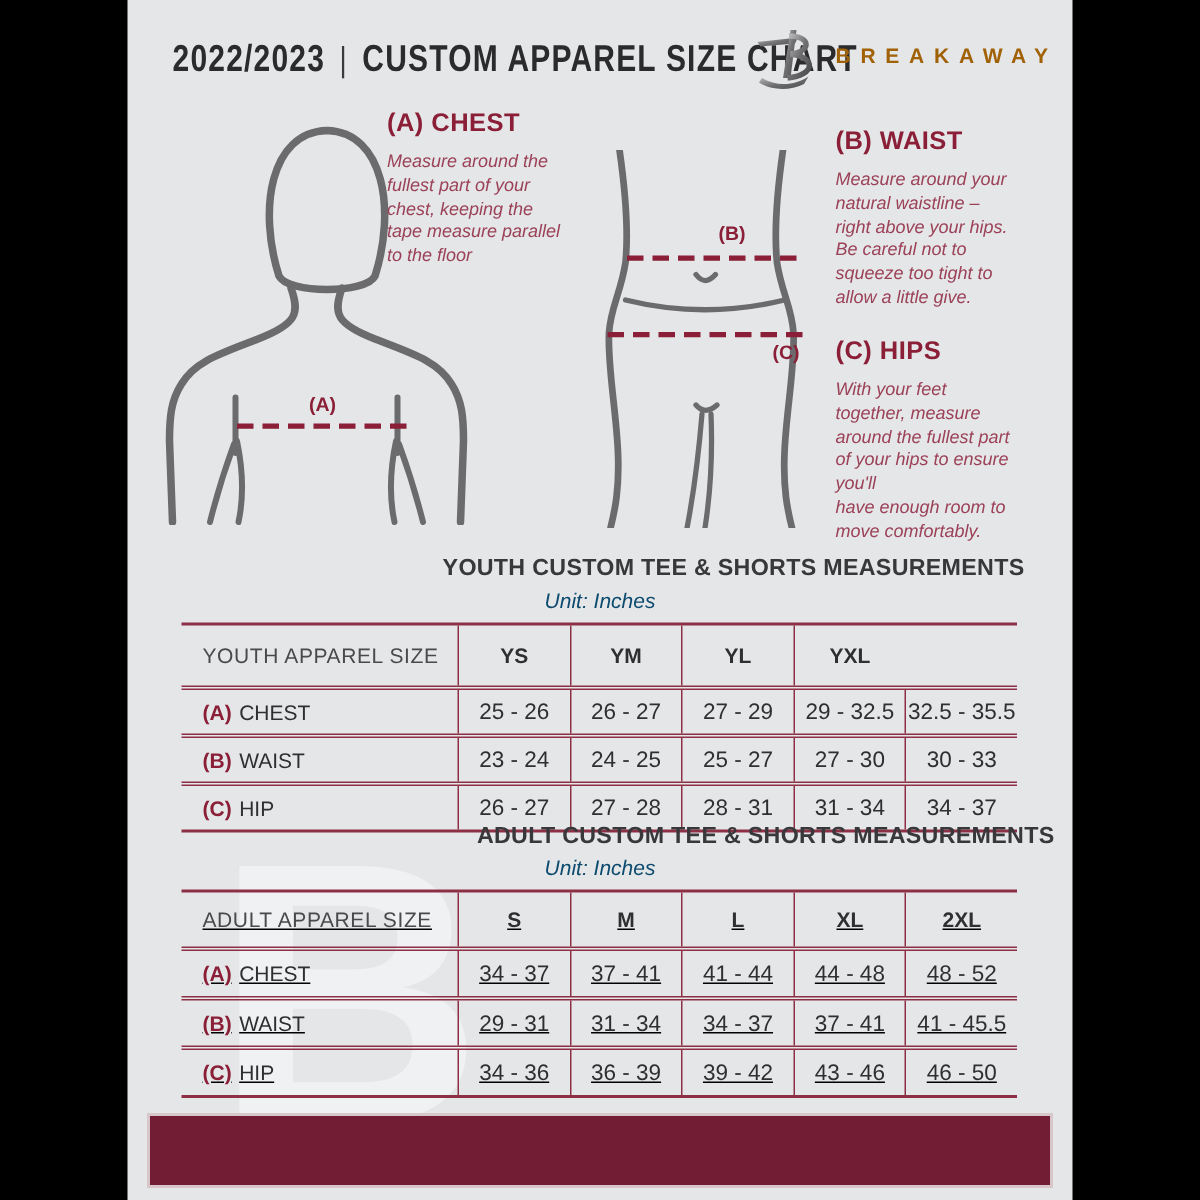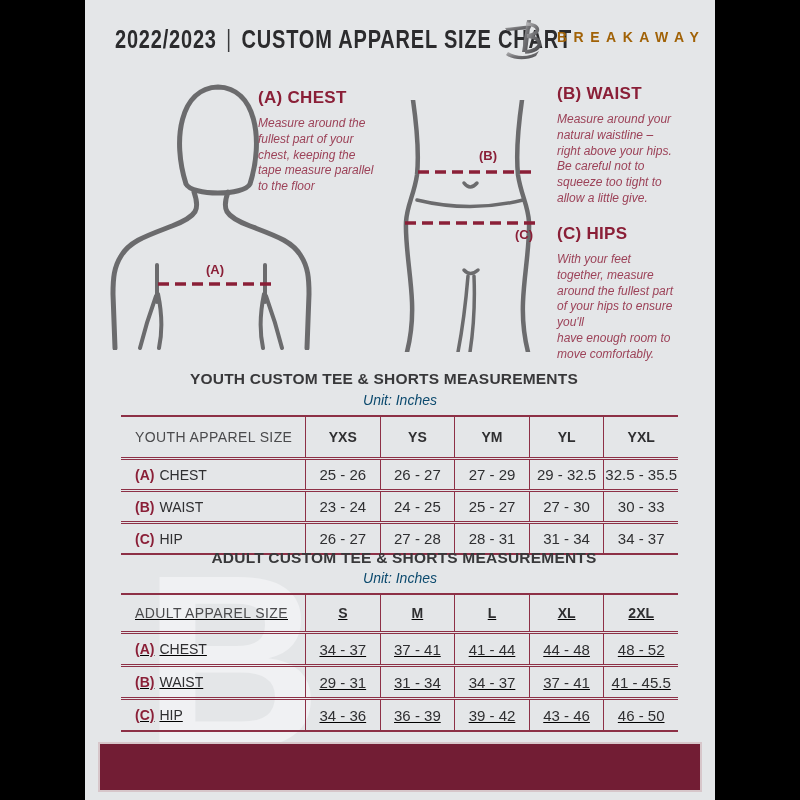--- a/index.html
+++ b/index.html
@@ -18,21 +18,21 @@
 
   
   .fig{stroke:#6b6b6d;fill:none;stroke-linecap:round;}
   .measure-head{font-size:17px;font-weight:bold;color:#8a1f37;letter-spacing:.3px;}
   .measure-body{margin-top:8px;font-size:12px;line-height:1.32;font-style:italic;
     color:#9c4258;white-space:pre-line;}
   .guide-text{width:160px;}
   .marker{font-size:13px;font-weight:bold;color:#8a1f37;}
 
   
-  .sec-title{left:0;width:598px;text-align:center;font-size:15.5px;font-weight:bold;
+  .sec-title{left:0;width:598px;text-align:right;font-size:15.5px;font-weight:bold;
     color:#38383a;letter-spacing:.2px;}
   .sec-unit{left:0;width:630px;text-align:center;font-size:14px;font-style:italic;color:#0c4a6e;}
   .size-table{left:36px;width:557px;border-top:2px solid #8d3046;border-bottom:2px solid #8d3046;
     background:transparent;}
   .trow{display:grid;grid-template-columns:184px repeat(5,1fr);align-items:stretch;}
   .trow + .trow{border-top:3px double #8d3046;}
   .tcell{display:flex;align-items:center;justify-content:center;font-size:15px;color:#2f2f31;}
   .tcell.col-h{font-weight:bold;font-size:14px;}
   .tcell.lbl{justify-content:flex-start;padding-left:14px;font-size:14px;gap:5px;}
   .tcell.lbl .key{color:#8a1f37;font-weight:bold;}
@@ -100,21 +100,21 @@
       <path d="M 74,170 Q 80,177 88,170" stroke-width="3.5"></path>
       <path d="M 78,176 C 76,200 73,226 68,252" stroke-width="3.5"></path>
       <path d="M 84,176 C 85,200 84,226 80,252" stroke-width="3.5"></path>
     </g>
     <path d="M 28,72 L 142,72" stroke="#8a1f37" stroke-width="3.5" stroke-dasharray="11 6"></path>
     <path d="M 15,123 L 148,123" stroke="#8a1f37" stroke-width="3.5" stroke-dasharray="11 6"></path>
   </svg>
   <span class="marker" style="left:394px;top:148px;">(B)</span>
   <span class="marker" style="left:430px;top:227px;">(C)</span>
 
-  <div class="guide-text" style="left:173px;top:88px;">
+  <div class="guide-text" style="left:173px;top:72px;">
     <div class="measure-head">(A) CHEST</div>
     <div class="measure-body">Measure around the
 fullest part of your
 chest, keeping the
 tape measure parallel
 to the floor</div>
   </div>
   <div class="guide-text" style="left:472px;top:84px;">
     <div class="measure-head">(B) WAIST</div>
     <div class="measure-body">Measure around your
@@ -133,21 +133,20 @@
 you'll
 have enough room to
 move comfortably.</div>
   </div>
 
   <div class="sec-title" style="top:370px;">YOUTH CUSTOM TEE &amp; SHORTS MEASUREMENTS</div>
   <div class="sec-unit" style="top:392px;">Unit: Inches</div>
   <div class="size-table" style="top:415px;">
     <div class="trow hrow">
       <div class="tcell lbl apparel-size-label">YOUTH APPAREL SIZE</div>
-      <div class="tcell col-h">YXS</div>
       <div class="tcell col-h">YS</div>
       <div class="tcell col-h">YM</div>
       <div class="tcell col-h">YL</div>
       <div class="tcell col-h">YXL</div>
     </div>
     <div class="trow drow">
       <div class="tcell lbl">
           <span class="key">(A)</span>
           <span>CHEST</span>
         </div>

